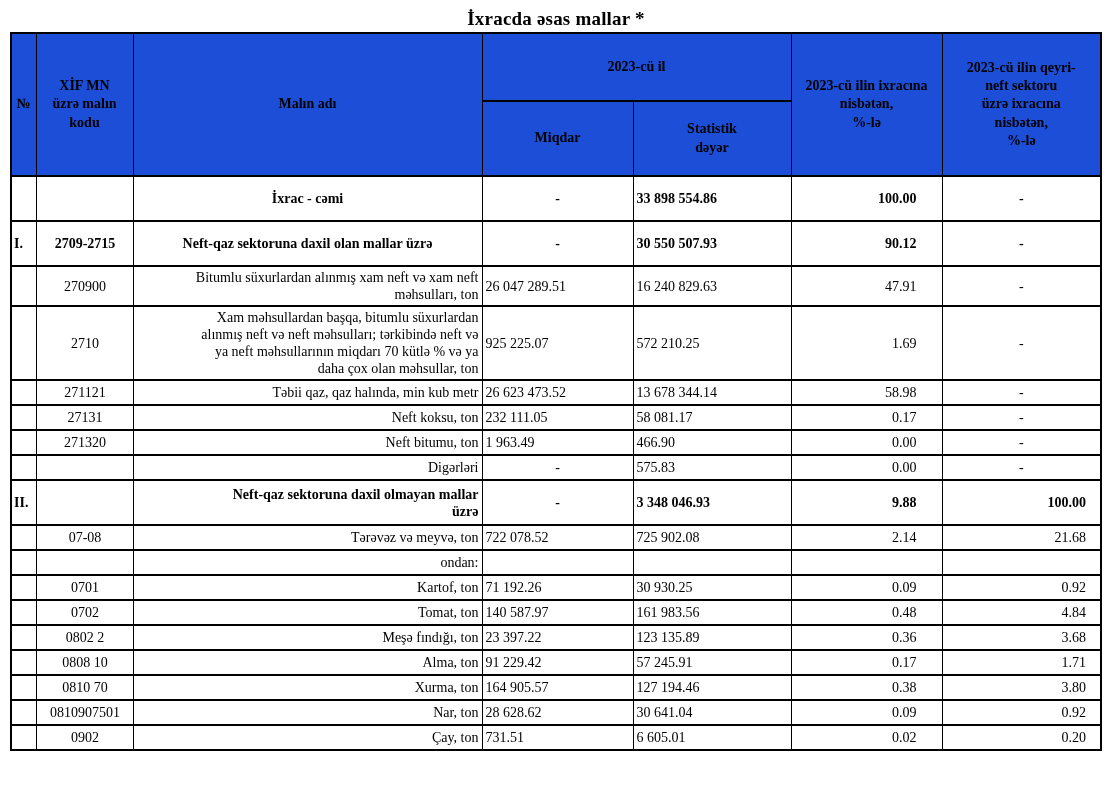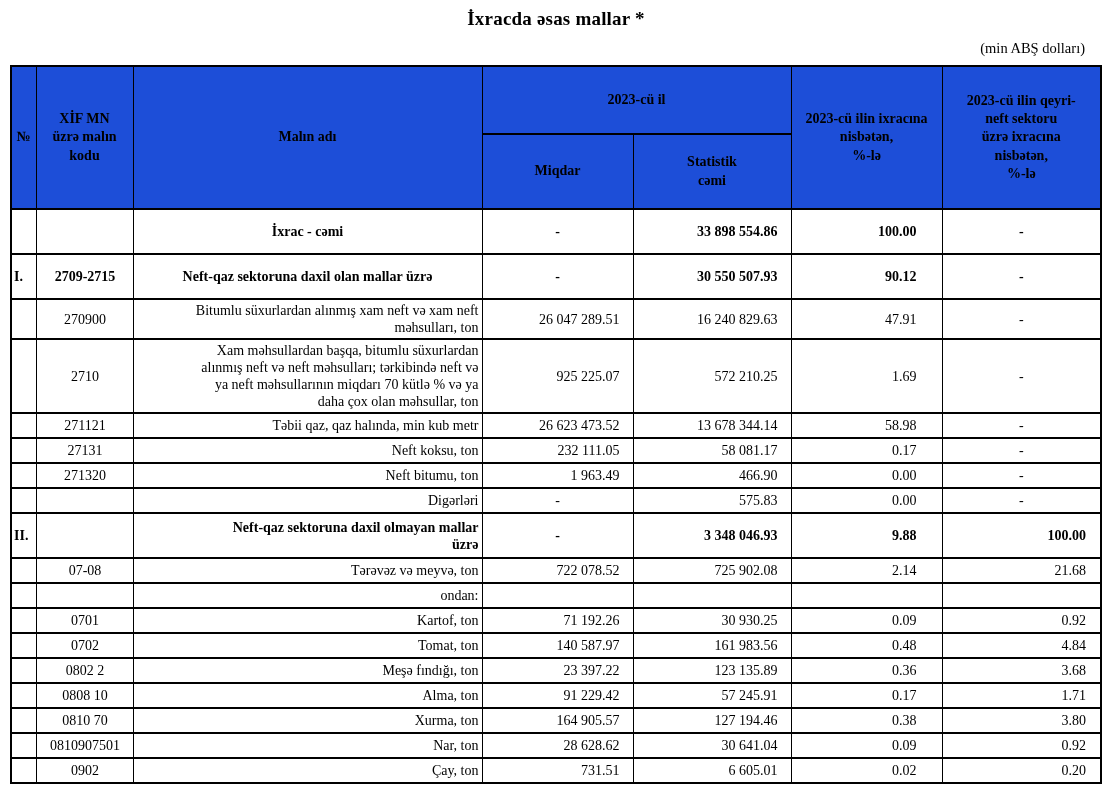--- a/index.html
+++ b/index.html
@@ -62,33 +62,32 @@
     line-height: 1.22;
     padding: 2px 3px;
   }
   td.no   { text-align: left; padding-left: 2px; }
   td.code { text-align: center; padding-left: 4px; }
   td.name { text-align: right; padding-left: 5px; white-space: pre-line; }
   td.name.center    { text-align: center; padding-left: 3px; }
   td.name.pad-left  { padding-left: 24px; margin-left: 48px; }
   td.name.indent-sm { padding-left: 27px; }
   td.name.indent-lg { padding-left: 28px; }
-  td.num  { text-align: right; padding-right: 13px; }
+  td.num  { text-align: left; padding-right: 13px; }
   td.pct  { text-align: right; padding-right: 25px; }
   td.num2 { text-align: right; padding-right: 14px; }
   td.dash { text-align: center; padding-right: 3px; }
 </style>
 </head>
 <body>
 
 <div class="page">
 
   <div class="title">İxracda əsas mallar *</div>
 
-  <div class="unit-note">(min ABŞ dolları)</div>
 
   <table class="main">
     <colgroup>
       <col style="width:25px">
       <col style="width:97px">
       <col style="width:349px">
       <col style="width:151px">
       <col style="width:158px">
       <col style="width:151px">
       <col style="width:159px">
@@ -106,21 +105,21 @@
 %-lə</th>
         <th rowspan="2">2023-cü ilin qeyri-
 neft sektoru
 üzrə ixracına
 nisbətən,
 %-lə</th>
       </tr>
       <tr class="hdr2">
         <th>Miqdar</th>
         <th>Statistik
-cəmi</th>
+dəyər</th>
       </tr>
     </thead>
     <tbody>
         <tr class="section">
           <td class="no"></td>
           <td class="code"></td>
           <td class="name center">İxrac - cəmi</td>
           <td class="num dash">-</td>
           <td class="num">33 898 554.86</td>
           <td class="pct">100.00</td>

